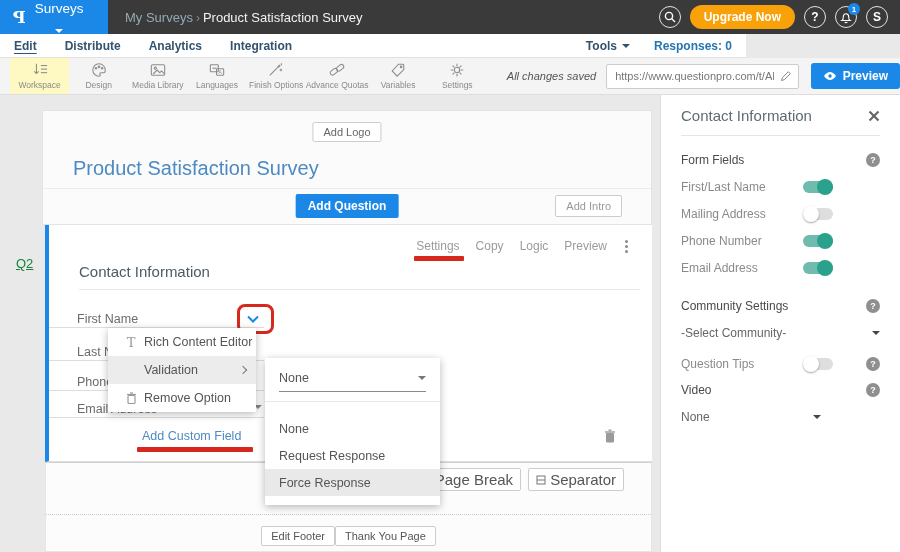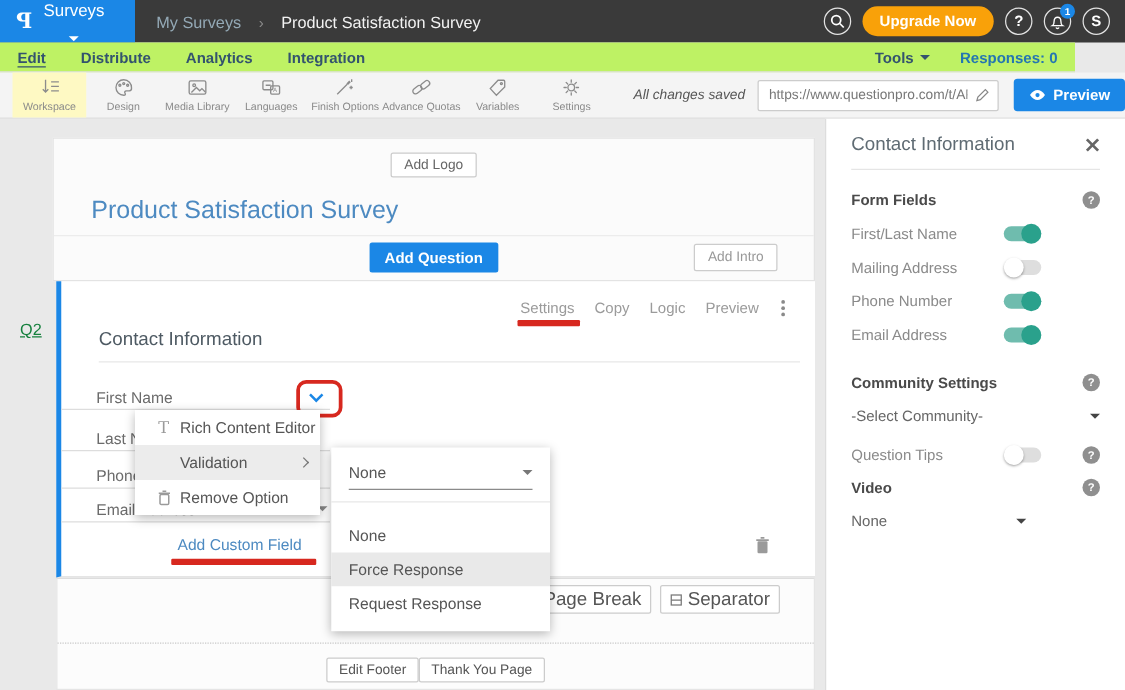--- a/index.html
+++ b/index.html
@@ -4,32 +4,32 @@
 <style>
   * { margin:0; padding:0; box-sizing:border-box; }
   body { font-family:"Liberation Sans", sans-serif; background:#d8d8d8; }
   .screen { position:relative; width:900px; height:552px; background:#e9e9e9; overflow:hidden; }
 
   
   .topnav { position:absolute; left:0; top:0; width:900px; height:34px; background:#3a3a3a; display:flex; align-items:center; }
   .logo-block { width:108px; height:34px; background:#1b87e6; display:flex; align-items:center; padding-left:13px; gap:9px; cursor:pointer; }
   .logo-glyph { color:#fff; font-size:17px; font-weight:bold; transform:scaleX(-1); font-family:"DejaVu Serif", serif; }
   .product-menu { color:#fff; font-size:13.5px; display:flex; align-items:center; gap:13px;flex-direction:column; }
-  .breadcrumb { display:flex; align-items:flex-end; gap:14px; margin-left:17px; font-size:13px; }
+  .breadcrumb { display:flex; align-items:flex-end; gap:3px; margin-left:17px; font-size:13px; }
   .crumb-parent { color:#94a9b6; cursor:pointer; }
   .crumb-sep { color:#8a8a8a; font-size:12px; }
   .crumb-current { color:#f2f2f2; }
   .nav-right { margin-left:auto; display:flex; align-items:center; gap:9px; padding-right:12px; }
   .circle-btn { width:22px; height:22px; border:1px solid #e3e3e3; border-radius:50%; display:flex; align-items:center; justify-content:center; color:#fff; font-size:12px; font-weight:bold; cursor:pointer; position:relative; }
   .upgrade-btn { background:#f9a109; color:#fff; font-size:12px; font-weight:bold; border:none; border-radius:12px; padding:5px 14px; cursor:pointer; }
   .badge { position:absolute; top:-4px; right:-4px; min-width:12px; height:12px; background:#1b87e6; border-radius:6px; color:#fff; font-size:8px; font-weight:bold; display:flex; align-items:center; justify-content:center; padding:0 2px; }
   .caret-down-white { width:0; height:0; border-left:4px solid transparent; border-right:4px solid transparent; border-top:4px solid #fff; display:inline-block; }
 
   
-  .tabbar { position:absolute; left:0; top:34px; width:860px; height:24px; background:#bef264; border-bottom:1px solid #e0e0e0; display:flex; align-items:center; padding:4px 14px; }
+  .tabbar { position:absolute; left:0; top:34px; width:746px; height:24px; background:#ffffff; border-bottom:1px solid #e0e0e0; display:flex; align-items:center; padding:4px 14px; }
   .tab { font-size:12px; font-weight:bold; color:#33536e; margin-right:28px; cursor:pointer; }
   .tab.active { text-decoration:underline; text-underline-offset:3px; }
   .tabbar-right { margin-left:auto; display:flex; align-items:center; gap:24px; }
   .tools-label { font-size:12px; font-weight:bold; color:#33536e; display:flex; align-items:center; gap:5px; cursor:pointer; }
   .caret-down-dark { width:0; height:0; border-left:4px solid transparent; border-right:4px solid transparent; border-top:4px solid #33536e; display:inline-block; }
   .responses-label { font-size:12px; font-weight:bold; color:#2476b2; cursor:pointer; }
 
   
   .toolbar { position:absolute; left:0; top:58px; width:900px; height:37px; background:#f4f4f4; border-bottom:1px solid #ddd; display:flex; align-items:stretch; padding-left:10px; }
   .tool { width:63px; display:flex; flex-direction:column; align-items:center; justify-content:center; gap:2px; cursor:pointer; }
@@ -98,21 +98,21 @@
   .footer-buttons { position:absolute; left:0; right:0; top:63px; display:flex; justify-content:center; gap:0; }
   .footer-btn { background:#fff; border:1px solid #ccc; border-radius:2px; font-size:11px; color:#555; padding:3px 9px; cursor:pointer; }
 
   
   .sidebar { position:absolute; left:660px; top:95px; width:240px; height:457px; background:#fff; border-left:1px solid #ddd; padding:0 20px; }
   .sb-header { margin-top:12px; display:flex; align-items:center; justify-content:space-between; }
   .sb-title { font-size:15px; color:#5f6b73; }
   .close-btn { cursor:pointer; display:flex; }
   .sb-divider { border-bottom:1px solid #e5e5e5; margin-top:11px; }
   .sb-section-head { margin-top:17px; display:flex; align-items:center; justify-content:space-between; }
-  .sb-heading { font-size:12px; font-weight:bold; color:#4a4a4a; }
+  .sb-heading { font-size:12px; font-weight:normal; color:#4a4a4a; }
   .help-icon { width:14px; height:14px; border-radius:50%; background:#8f8f8f; color:#fff; font-size:9px; font-weight:bold; display:flex; align-items:center; justify-content:center; cursor:pointer; }
   .toggle-row { margin-top:13px; display:flex; align-items:center; }
   .toggle-label { font-size:12px; color:#8a8a8a; width:122px; }
   .toggle { position:relative; width:30px; height:12px; border-radius:6px; background:#dedede; cursor:pointer; }
   .toggle .knob { position:absolute; top:-2px; left:0; width:16px; height:16px; border-radius:50%; background:#fff; box-shadow:0 1px 2px rgba(0,0,0,.35); }
   .toggle.on { background:#6fbcae; }
   .toggle.on .knob { left:auto; right:0; background:#2aa18c; box-shadow:none; }
   .sb-select-row { margin-top:13px; display:flex; align-items:center; justify-content:space-between; font-size:12px; color:#666; cursor:pointer; }
   .sb-select-row.narrow { justify-content:flex-start; }
   .sb-select-row.narrow .sb-select-value { width:132px; }
@@ -353,22 +353,22 @@
   </div>
 
   <div class="submenu">
     <div class="submenu-select">
       <span>None</span>
       <span class="caret-down-grey"></span>
     </div>
     <div class="submenu-sep"></div>
     <div class="submenu-options">
       <div class="sm-option">None</div>
+      <div class="sm-option">Request Response</div>
       <div class="sm-option highlighted">Force Response</div>
-      <div class="sm-option">Request Response</div>
     </div>
   </div>
 
   <div class="footer-card">
     <div class="section-controls">
       <span class="mini-btn">
         <svg width="10" height="10" viewBox="0 0 10 10">
             <line x1="2" y1="1.5" x2="8.5" y2="8"></line>
             <line x1="8.5" y1="1.5" x2="2" y2="8"></line>
             <circle cx="2" cy="8.7" r="1.1"></circle>

